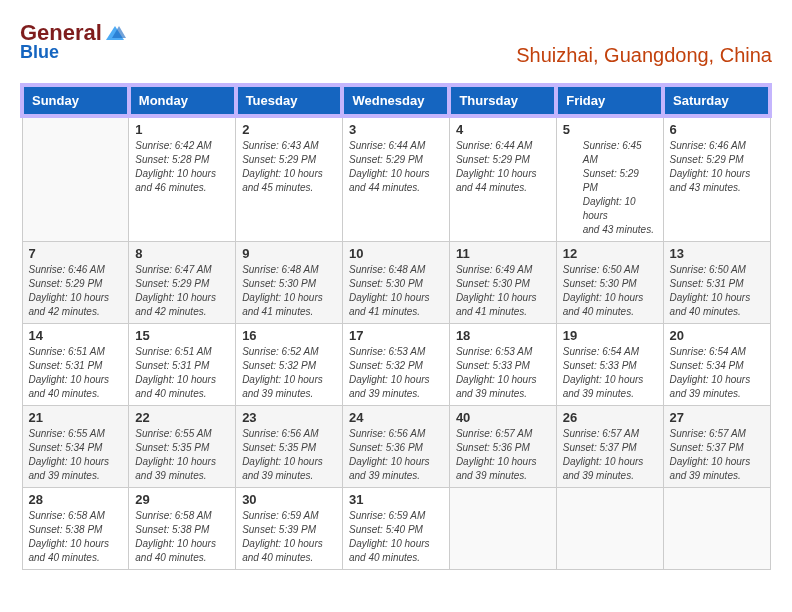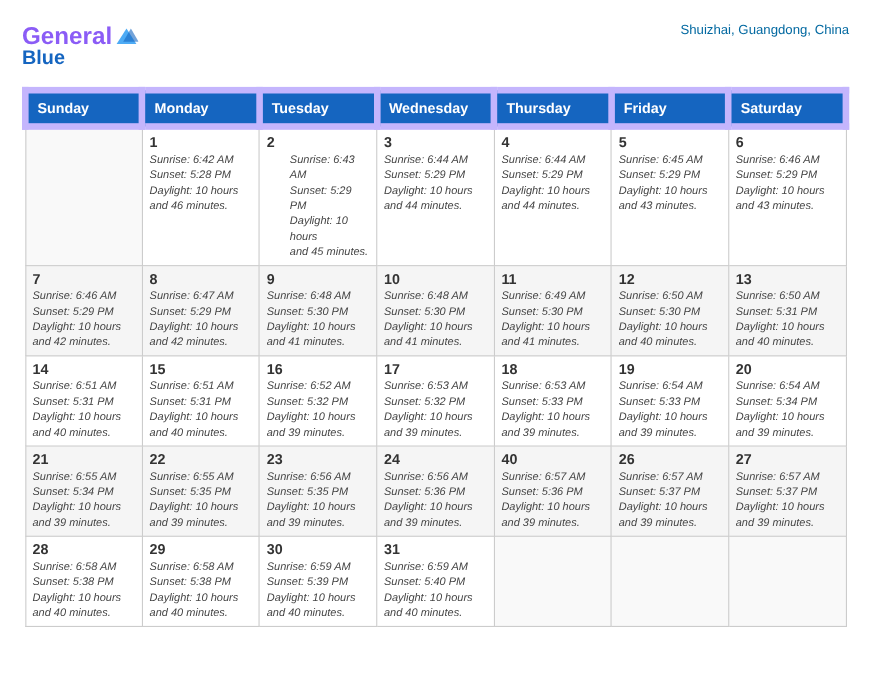--- a/index.html
+++ b/index.html
@@ -23,35 +23,36 @@
     }
     .title-section {
       text-align: right;
     }
     .month-title {
       font-size: 36px;
       font-weight: bold;
       color: #333;
     }
     .location-title {
-      font-size: 12px;
-      color: #0369a1;
+      font-size: 20px;
+      color: #c2410c;
+      margin-top: 24px;
     }
     .calendar {
       width: 100%;
       border-collapse: collapse;
       border: 1px solid #ccc;
     }
     .calendar th {
       background-color: #1565c0;
       color: #fff;
       text-align: left;
       padding: 6px 8px;
       font-size: 13px;
-      border: 6px solid #c4b5fd;
+      border: 4px solid #c4b5fd;
     }
     .calendar td {
       border: 1px solid #ccc;
       vertical-align: top;
       padding: 4px 6px;
       width: 107px;
       min-height: 80px;
     }
     .day-number {
       font-size: 13px;
@@ -72,21 +73,21 @@
     .row-shaded td {
       background-color: #f5f5f5;
     }
   </style>
 </head>
 <body>
 
 <div class="header-section">
   <div class="logo">
     <div style="display:flex; align-items:center;">
-      <span style="font-size:22px; font-weight:bold; color:#8b5cf6;">General</span>
+      <span style="font-size:22px; font-weight:bold; color:#7f1d1d;">General</span>
       <svg width="22" height="18" viewBox="0 0 22 18" style="margin:0 2px;">
         <polygon points="11,2 20,16 2,16" fill="#2196F3" opacity="0.8"></polygon>
         <polygon points="15,2 22,14 8,14" fill="#1565c0" opacity="0.6"></polygon>
       </svg>
     </div>
     <span style="font-size:18px; font-weight:bold; color:#1565c0; margin-top:-4px;">Blue</span>
   </div>
   <div class="title-section">
     <div class="location-title">Shuizhai, Guangdong, China</div>
   </div>
@@ -109,42 +110,42 @@
         <td class="empty-cell"></td>
         <td>
           <span class="day-number">1</span>
           <div class="day-info" style="white-space: pre-line;">Sunrise: 6:42 AM
 Sunset: 5:28 PM
 Daylight: 10 hours
 and 46 minutes.</div>
         </td>
         <td>
           <span class="day-number">2</span>
-          <div class="day-info" style="white-space: pre-line; margin-left: 21px;">Sunrise: 6:43 AM
+          <div class="day-info" style="white-space: pre-line;">Sunrise: 6:43 AM
 Sunset: 5:29 PM
 Daylight: 10 hours
 and 45 minutes.</div>
         </td>
         <td>
           <span class="day-number">3</span>
           <div class="day-info" style="white-space: pre-line;">Sunrise: 6:44 AM
 Sunset: 5:29 PM
 Daylight: 10 hours
 and 44 minutes.</div>
         </td>
         <td>
           <span class="day-number">4</span>
           <div class="day-info" style="white-space: pre-line;">Sunrise: 6:44 AM
 Sunset: 5:29 PM
 Daylight: 10 hours
 and 44 minutes.</div>
         </td>
         <td>
           <span class="day-number">5</span>
-          <div class="day-info" style="white-space: pre-line;">Sunrise: 6:45 AM
+          <div class="day-info" style="white-space: pre-line; margin-left: 20px;">Sunrise: 6:45 AM
 Sunset: 5:29 PM
 Daylight: 10 hours
 and 43 minutes.</div>
         </td>
         <td>
           <span class="day-number">6</span>
           <div class="day-info" style="white-space: pre-line;">Sunrise: 6:46 AM
 Sunset: 5:29 PM
 Daylight: 10 hours
 and 43 minutes.</div>

